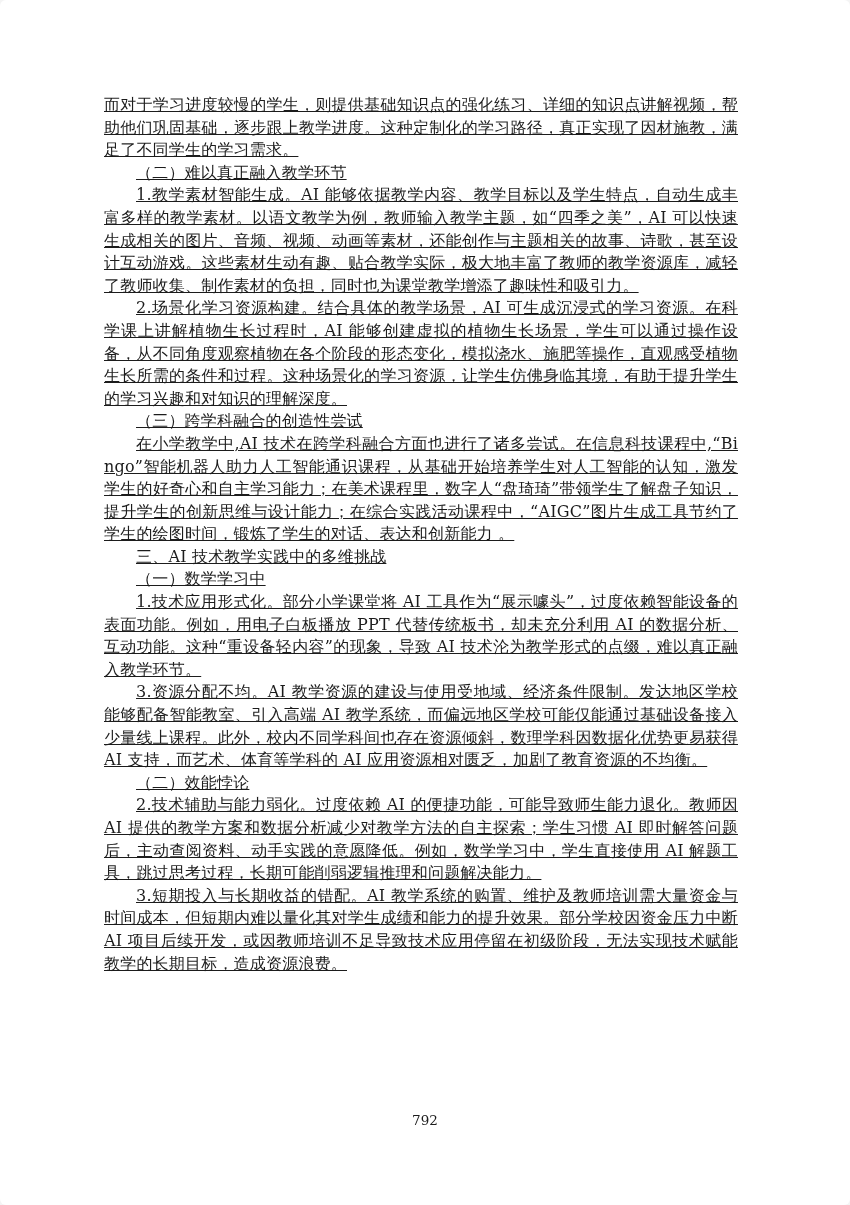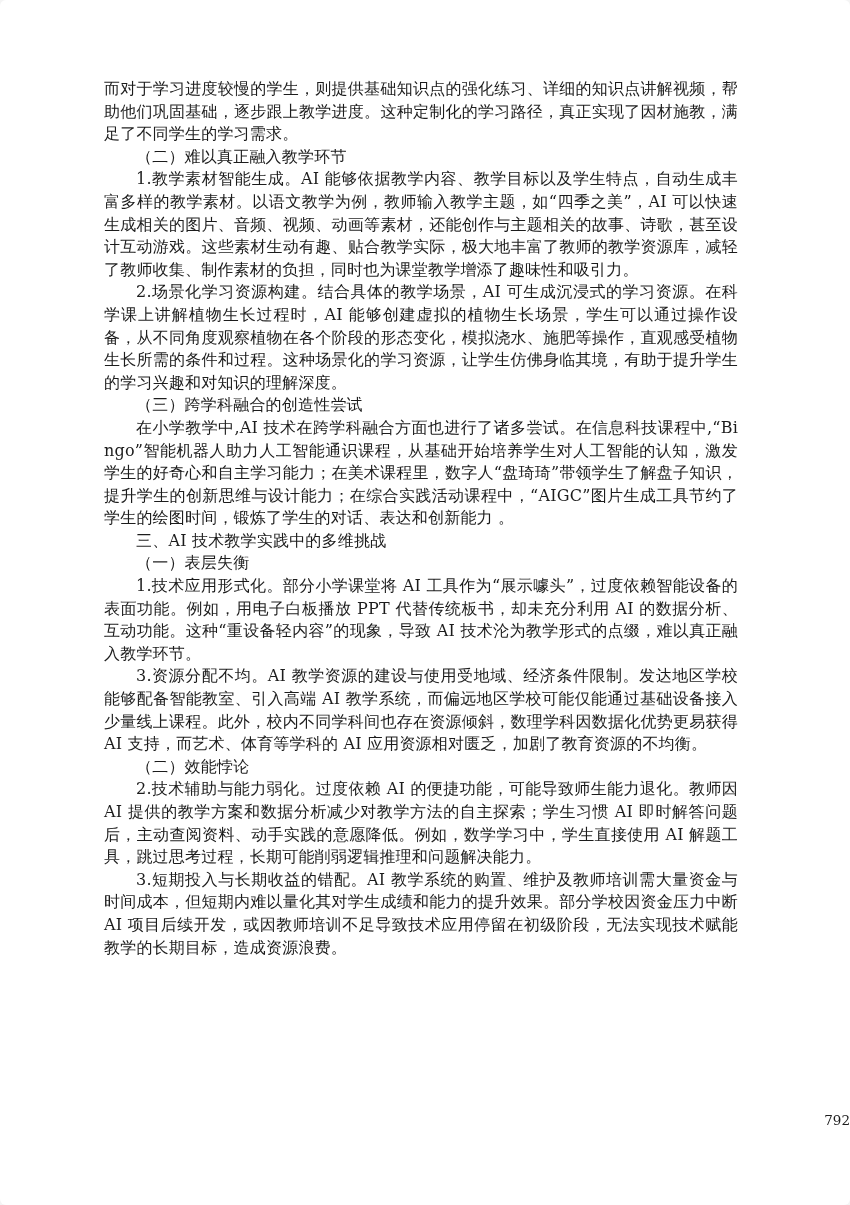--- a/index.html
+++ b/index.html
@@ -14,59 +14,60 @@
     margin: 0 auto;
     background: #ffffff;
     border-radius: 6px;
     overflow: hidden;
     font-family: "DejaVu Serif", "Liberation Serif", serif;
     color: #1c1c1c;
   }
   .doc-body {
     position: absolute;
     left: 104px;
-    top: 78px;
+    top: 94px;
     width: 634px;
+    text-decoration: underline;
   }
   .para {
     margin: 0;
     font-size: 16px;
     line-height: 22.6px;
     text-align: justify;
     text-justify: inter-ideograph;
     letter-spacing: 0.2px;
     word-break: break-all;
   }
   .para.indent {
     text-indent: 2em;
   }
   .page-number {
     position: absolute;
     top: 1112px;
     left: 0;
     width: 100%;
-    text-align: right;
+    text-align: center;
     font-size: 13.5px;
     font-family: "DejaVu Serif", "Liberation Serif", serif;
     color: #1c1c1c;
   }
 </style>
 </head>
 <body>
 
 <div class="page">
   <div class="doc-body">
       <p class="para">而对于学习进度较慢的学生，则提供基础知识点的强化练习、详细的知识点讲解视频，帮助他们巩固基础，逐步跟上教学进度。这种定制化的学习路径，真正实现了因材施教，满足了不同学生的学习需求。</p>
       <p class="para indent">（二）难以真正融入教学环节</p>
       <p class="para indent">1.教学素材智能生成。AI 能够依据教学内容、教学目标以及学生特点，自动生成丰富多样的教学素材。以语文教学为例，教师输入教学主题，如“四季之美”，AI 可以快速生成相关的图片、音频、视频、动画等素材，还能创作与主题相关的故事、诗歌，甚至设计互动游戏。这些素材生动有趣、贴合教学实际，极大地丰富了教师的教学资源库，减轻了教师收集、制作素材的负担，同时也为课堂教学增添了趣味性和吸引力。</p>
       <p class="para indent">2.场景化学习资源构建。结合具体的教学场景，AI 可生成沉浸式的学习资源。在科学课上讲解植物生长过程时，AI 能够创建虚拟的植物生长场景，学生可以通过操作设备，从不同角度观察植物在各个阶段的形态变化，模拟浇水、施肥等操作，直观感受植物生长所需的条件和过程。这种场景化的学习资源，让学生仿佛身临其境，有助于提升学生的学习兴趣和对知识的理解深度。</p>
       <p class="para indent">（三）跨学科融合的创造性尝试</p>
       <p class="para indent">在小学教学中,AI 技术在跨学科融合方面也进行了诸多尝试。在信息科技课程中,“Bingo”智能机器人助力人工智能通识课程，从基础开始培养学生对人工智能的认知，激发学生的好奇心和自主学习能力；在美术课程里，数字人“盘琦琦”带领学生了解盘子知识，提升学生的创新思维与设计能力；在综合实践活动课程中，“AIGC”图片生成工具节约了学生的绘图时间，锻炼了学生的对话、表达和创新能力 。</p>
       <p class="para indent">三、AI 技术教学实践中的多维挑战</p>
-      <p class="para indent">（一）表层失衡</p>
+      <p class="para indent">（一）数学学习中</p>
       <p class="para indent">1.技术应用形式化。部分小学课堂将 AI 工具作为“展示噱头”，过度依赖智能设备的表面功能。例如，用电子白板播放 PPT 代替传统板书，却未充分利用 AI 的数据分析、互动功能。这种“重设备轻内容”的现象，导致 AI 技术沦为教学形式的点缀，难以真正融入教学环节。</p>
       <p class="para indent">3.资源分配不均。AI 教学资源的建设与使用受地域、经济条件限制。发达地区学校能够配备智能教室、引入高端 AI 教学系统，而偏远地区学校可能仅能通过基础设备接入少量线上课程。此外，校内不同学科间也存在资源倾斜，数理学科因数据化优势更易获得 AI 支持，而艺术、体育等学科的 AI 应用资源相对匮乏，加剧了教育资源的不均衡。</p>
       <p class="para indent">（二）效能悖论</p>
       <p class="para indent">2.技术辅助与能力弱化。过度依赖 AI 的便捷功能，可能导致师生能力退化。教师因 AI 提供的教学方案和数据分析减少对教学方法的自主探索；学生习惯 AI 即时解答问题后，主动查阅资料、动手实践的意愿降低。例如，数学学习中，学生直接使用 AI 解题工具，跳过思考过程，长期可能削弱逻辑推理和问题解决能力。</p>
       <p class="para indent">3.短期投入与长期收益的错配。AI 教学系统的购置、维护及教师培训需大量资金与时间成本，但短期内难以量化其对学生成绩和能力的提升效果。部分学校因资金压力中断 AI 项目后续开发，或因教师培训不足导致技术应用停留在初级阶段，无法实现技术赋能教学的长期目标，造成资源浪费。</p>
     </div>
   <div class="page-number">792</div>
 </div>
 
 </body></html>

